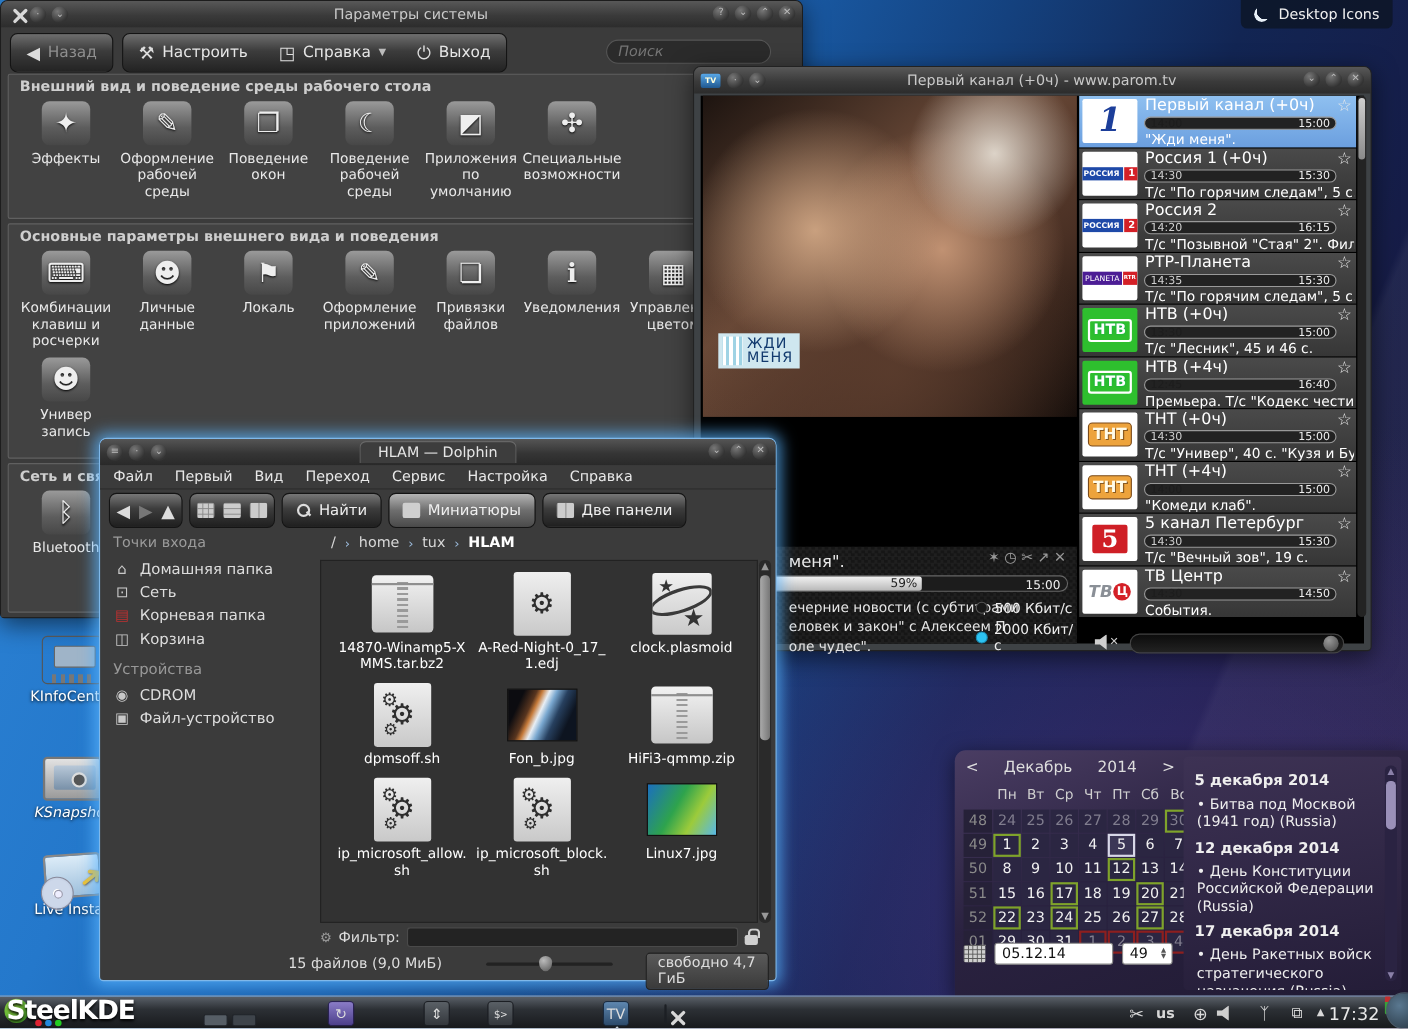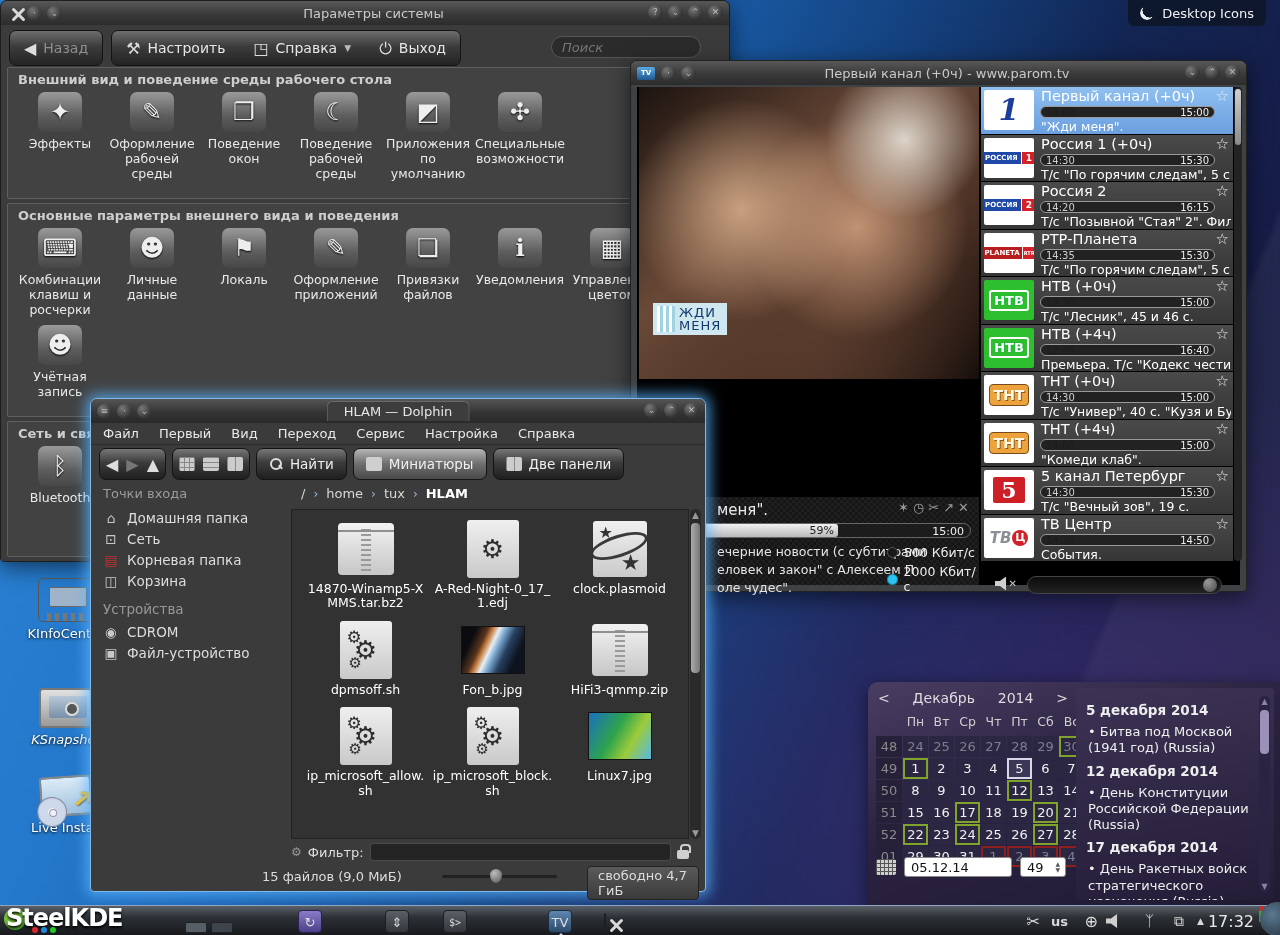--- a/index.html
+++ b/index.html
@@ -79,21 +79,21 @@
   .ch-bar{position:absolute;left:59px;top:19px;right:18px;height:12px;border:1px solid #999;border-radius:7px;background:#222;overflow:hidden}
   .ch-fill{height:100%;background:linear-gradient(#e8e8e8,#9c9c9c)}
   .ch-start{position:absolute;left:5px;top:0;font-size:10px;line-height:12px}
   .ch-end{position:absolute;right:5px;top:0;font-size:10px;line-height:12px;color:#eee}
   .ch-prog{position:absolute;left:60px;top:32px;right:2px;font-size:12.5px;white-space:nowrap;overflow:hidden}
   
   .lg-text,.lg-badge{display:inline-block}
   .logo-one .lg-text{color:#1c3e9a;font-family:"DejaVu Serif",serif;font-style:italic;font-weight:bold;font-size:30px;line-height:34px}
   .logo-rossiya .lg-text{background:#1e49a8;color:#fff;font-size:7px;font-weight:bold;padding:2px 3px}
   .logo-rossiya .lg-badge{background:#d42027;color:#fff;font-size:9px;font-weight:bold;padding:1px 4px;margin-left:1px}
-  .logo-planeta .lg-text{background:#b91c1c;color:#fff;font-size:7px;font-weight:bold;padding:2px 2px}
+  .logo-planeta .lg-text{background:#4c1d95;color:#fff;font-size:7px;font-weight:normal;padding:2px 2px}
   .logo-planeta .lg-badge{background:#d42027;color:#fff;font-size:5px;font-weight:bold;padding:3px 1px;margin-left:1px}
   .logo-ntv{background:#2ebf2e!important}
   .logo-ntv .lg-text{color:#fff;font-weight:bold;font-size:13px;text-shadow:0 0 2px #0a5;border:2px solid #fff;border-radius:3px;padding:1px 3px}
   .logo-tnt .lg-text{background:#eda33c;color:#fffbe8;font-weight:bold;font-size:14px;padding:2px 4px;border-radius:4px;border:1px solid #7a4a1a;text-shadow:1px 1px 0 #8a5a20}
   .logo-five .lg-text{background:#cf1f26;color:#fff;font-family:"DejaVu Serif",serif;font-weight:bold;font-size:22px;padding:0 8px;border-radius:2px}
   .logo-tvc .lg-text{color:#8a8f96;font-weight:bold;font-style:italic;font-size:15px}
   .logo-tvc .lg-badge{background:#d42027;color:#fff;font-weight:bold;font-size:11px;border-radius:50%;width:16px;height:16px;line-height:16px;text-align:center;margin-left:1px}
   
   #tvvol{position:absolute;left:344px;top:486px;right:4px;height:28px}
   .spk{position:relative;display:inline-block;width:16px;height:14px;vertical-align:middle}
@@ -335,21 +335,21 @@
             <div class="sitem">
     <span class="sicon">ℹ</span>
     <span class="slabel">Уведомления</span>
   </div>
             <div class="sitem">
     <span class="sicon">▦</span>
     <span class="slabel">Управление цветом</span>
   </div>
             <div class="sitem">
     <span class="sicon">☻</span>
-    <span class="slabel">Учётная запись</span>
+    <span class="slabel">Универ запись</span>
   </div>
           </div>
       </div>
       <div class="section" style="top:396px;width:280px;height:136px">
         <div class="sec-title">Сеть и связь</div>
         <div class="sec-items" id="sec2">
             <div class="sitem">
     <span class="sicon">ᛒ</span>
     <span class="slabel">Bluetooth</span>
   </div>

